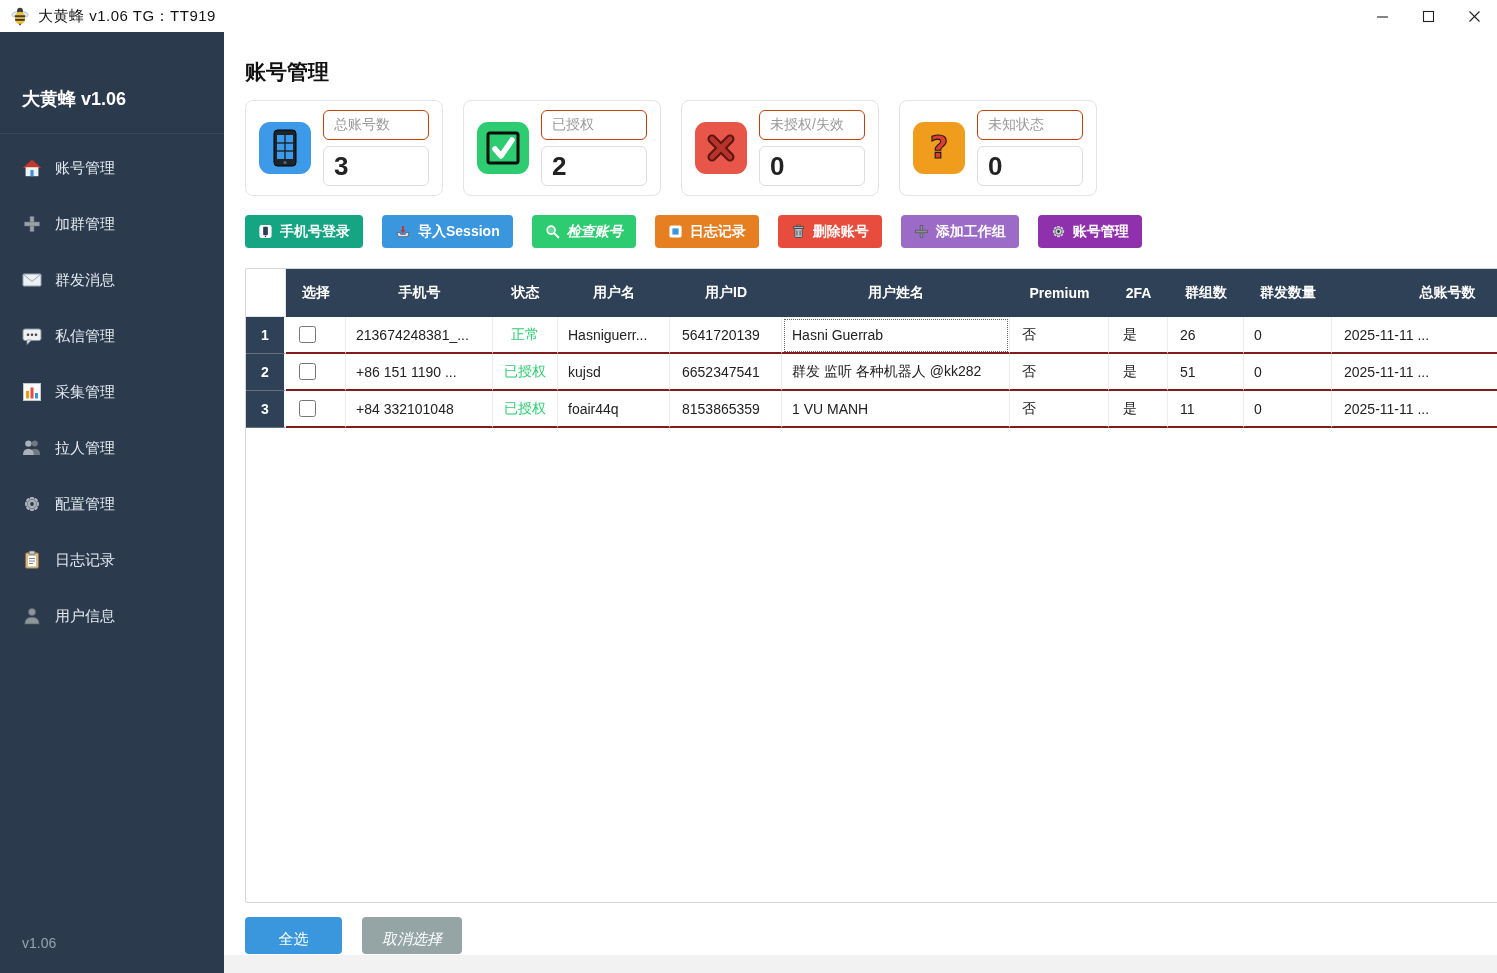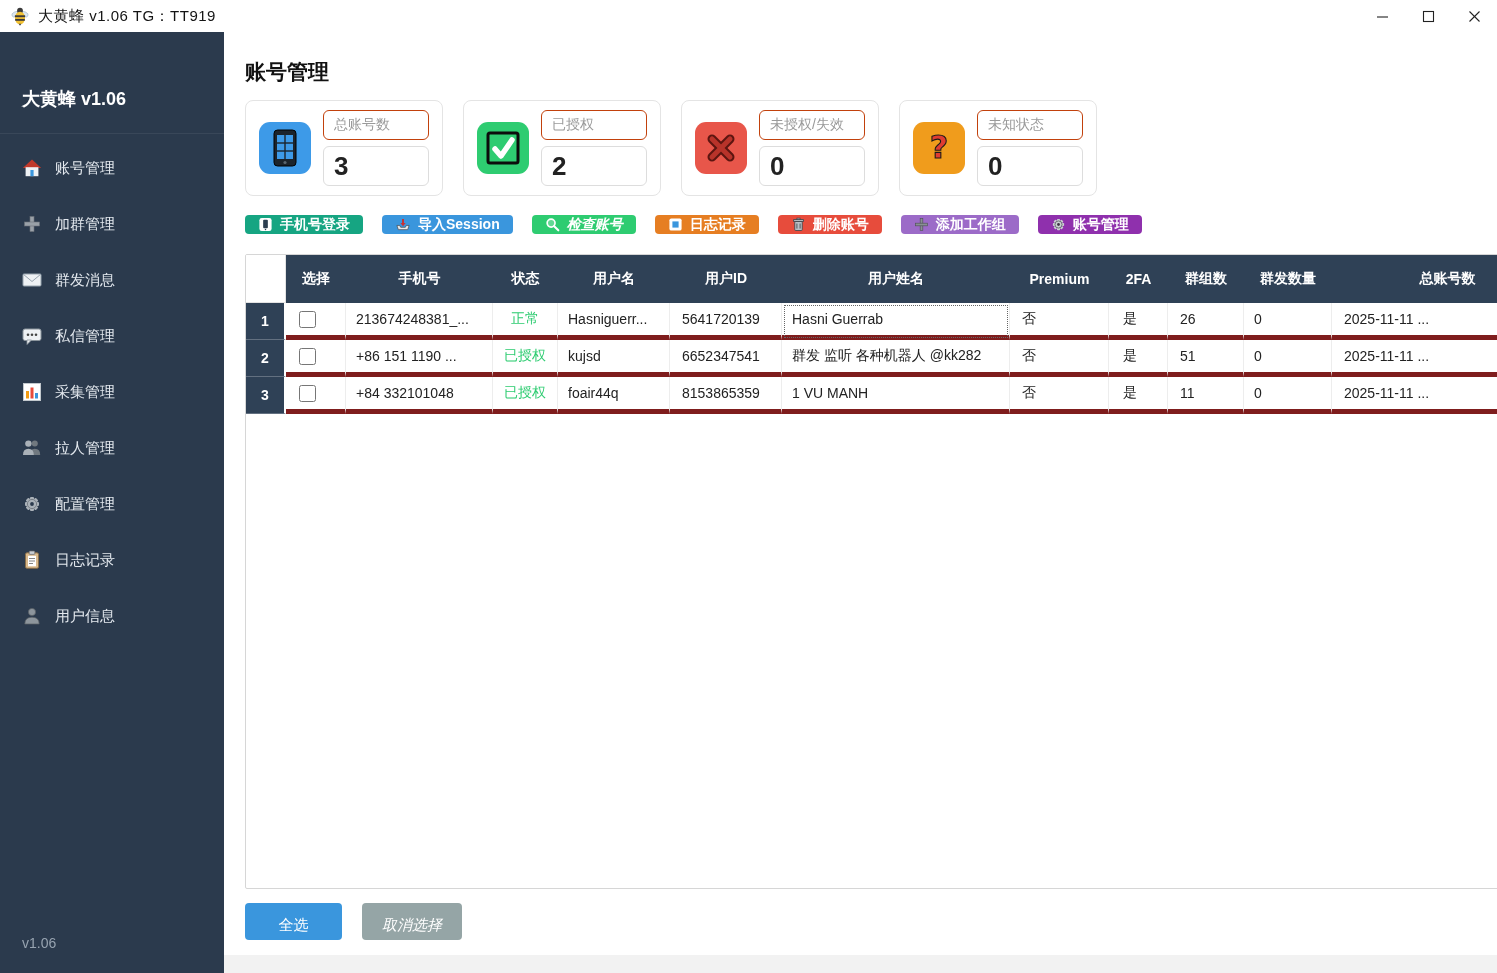--- a/index.html
+++ b/index.html
@@ -33,34 +33,34 @@
     display:flex; align-items:center; padding:0 13px; }
   .card-icon { width:52px; height:52px; border-radius:11px; flex:0 0 auto;
     display:flex; align-items:center; justify-content:center; }
   .card-right { margin-left:12px; flex:1; display:flex; flex-direction:column; gap:6px; }
   .card-label { height:30px; border:1px solid #c2410c; border-radius:6px; display:flex; align-items:center;
     padding-left:10px; font-size:14px; color:#9a9a9a; background:#fff; }
   .card-value { height:40px; border:1px solid #ddd; border-radius:6px; display:flex; align-items:center;
     padding-left:10px; font-size:26px; font-weight:bold; color:#222; background:#fff; }
   
   .toolbar { display:flex; gap:19px; margin:19px 0 0 21px; }
-  .tb-btn { height:19px; border:none; border-radius:4px; color:#fff; font-family:inherit;
+  .tb-btn { height:33px; border:none; border-radius:4px; color:#fff; font-family:inherit;
     font-size:14px; font-weight:bold; display:inline-flex; align-items:center; gap:7px;
     padding:0 13px; cursor:pointer; }
   
   .table-wrap { width:1319px; height:635px; margin:20px 0 0 21px; border:1px solid #d6d6d6;
     border-radius:2px; background:#fff; overflow:hidden; }
   .t-row { display:grid;
     grid-template-columns:40px 60px 147px 65px 112px 112px 228px 99px 59px 76px 88px 1fr; }
   .t-head { height:48px; }
   .t-data { height:37px; }
   .corner { background:#fff; border-right:1px solid #e3e3e3; border-bottom:1px solid #e3e3e3; }
   .hcell { background:#2f4156; color:#fff; font-size:14px; font-weight:bold;
     display:flex; align-items:center; justify-content:center; }
-  .cell { background:#fff; border-right:1px solid #ededed; border-bottom:5px solid #7f1d1d;
+  .cell { background:#fff; border-right:1px solid #ededed; border-bottom:2px solid #7f1d1d;
     display:flex; align-items:center; font-size:14px; color:#222; overflow:hidden; white-space:nowrap; }
   .cell.num { background:#2f4156; color:#fff; font-weight:bold; justify-content:center;
     border-right:2px solid #ffffff; border-bottom:1px solid rgba(255,255,255,0.25); }
   .cell.csel { justify-content:flex-start; padding-left:13px; }
   .cell.pl10 { padding-left:10px; }
   .cell.pl12 { padding-left:12px; }
   .cell.pl14 { padding-left:14px; }
   .cell.status { justify-content:center; color:#2ecc71; }
   .cell.editing { outline:1px dotted #666; outline-offset:-3px; }
   .cb { width:17px; height:17px; cursor:pointer; }

